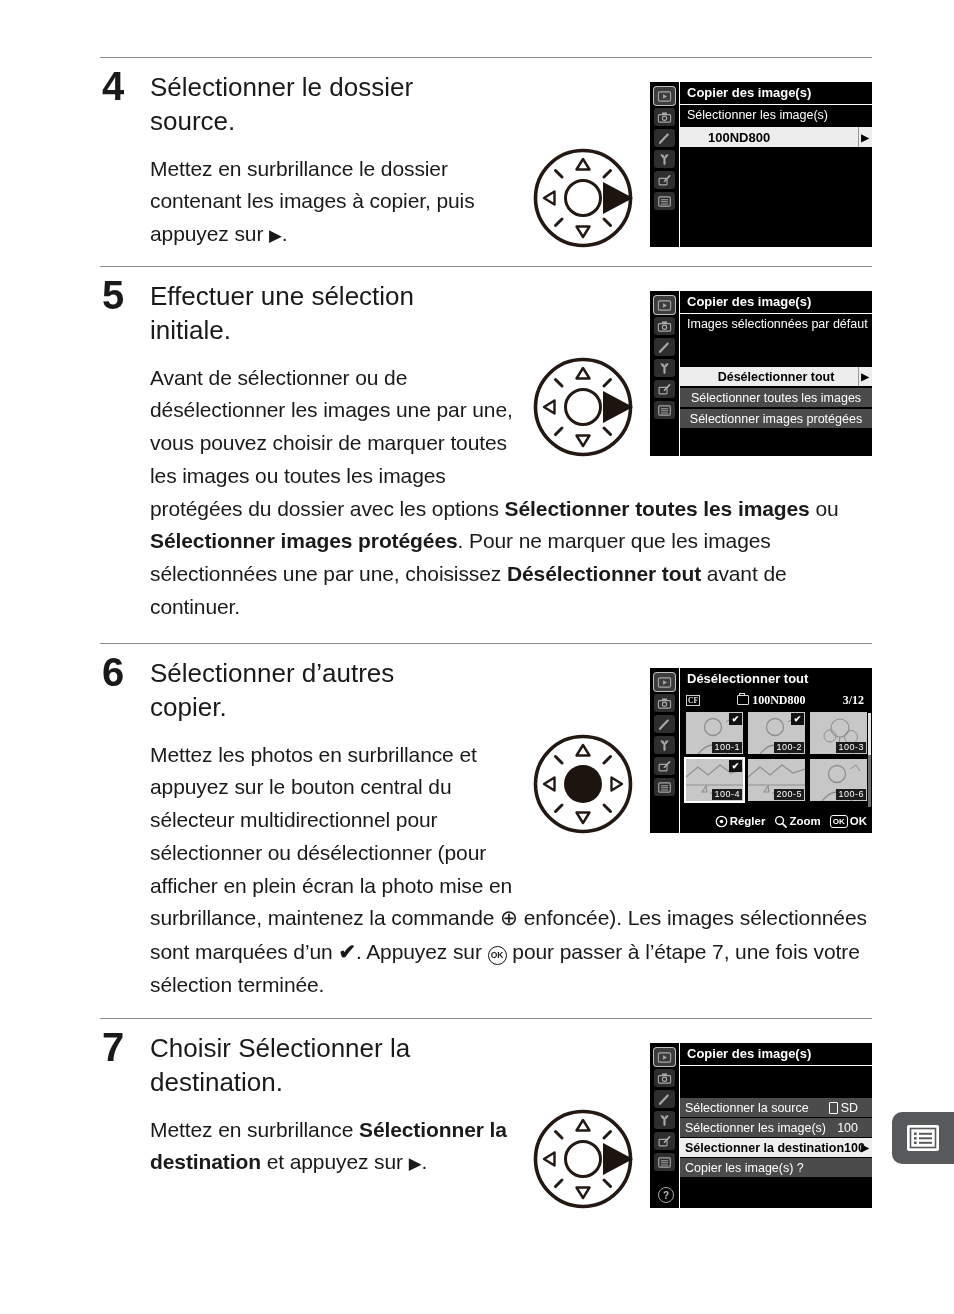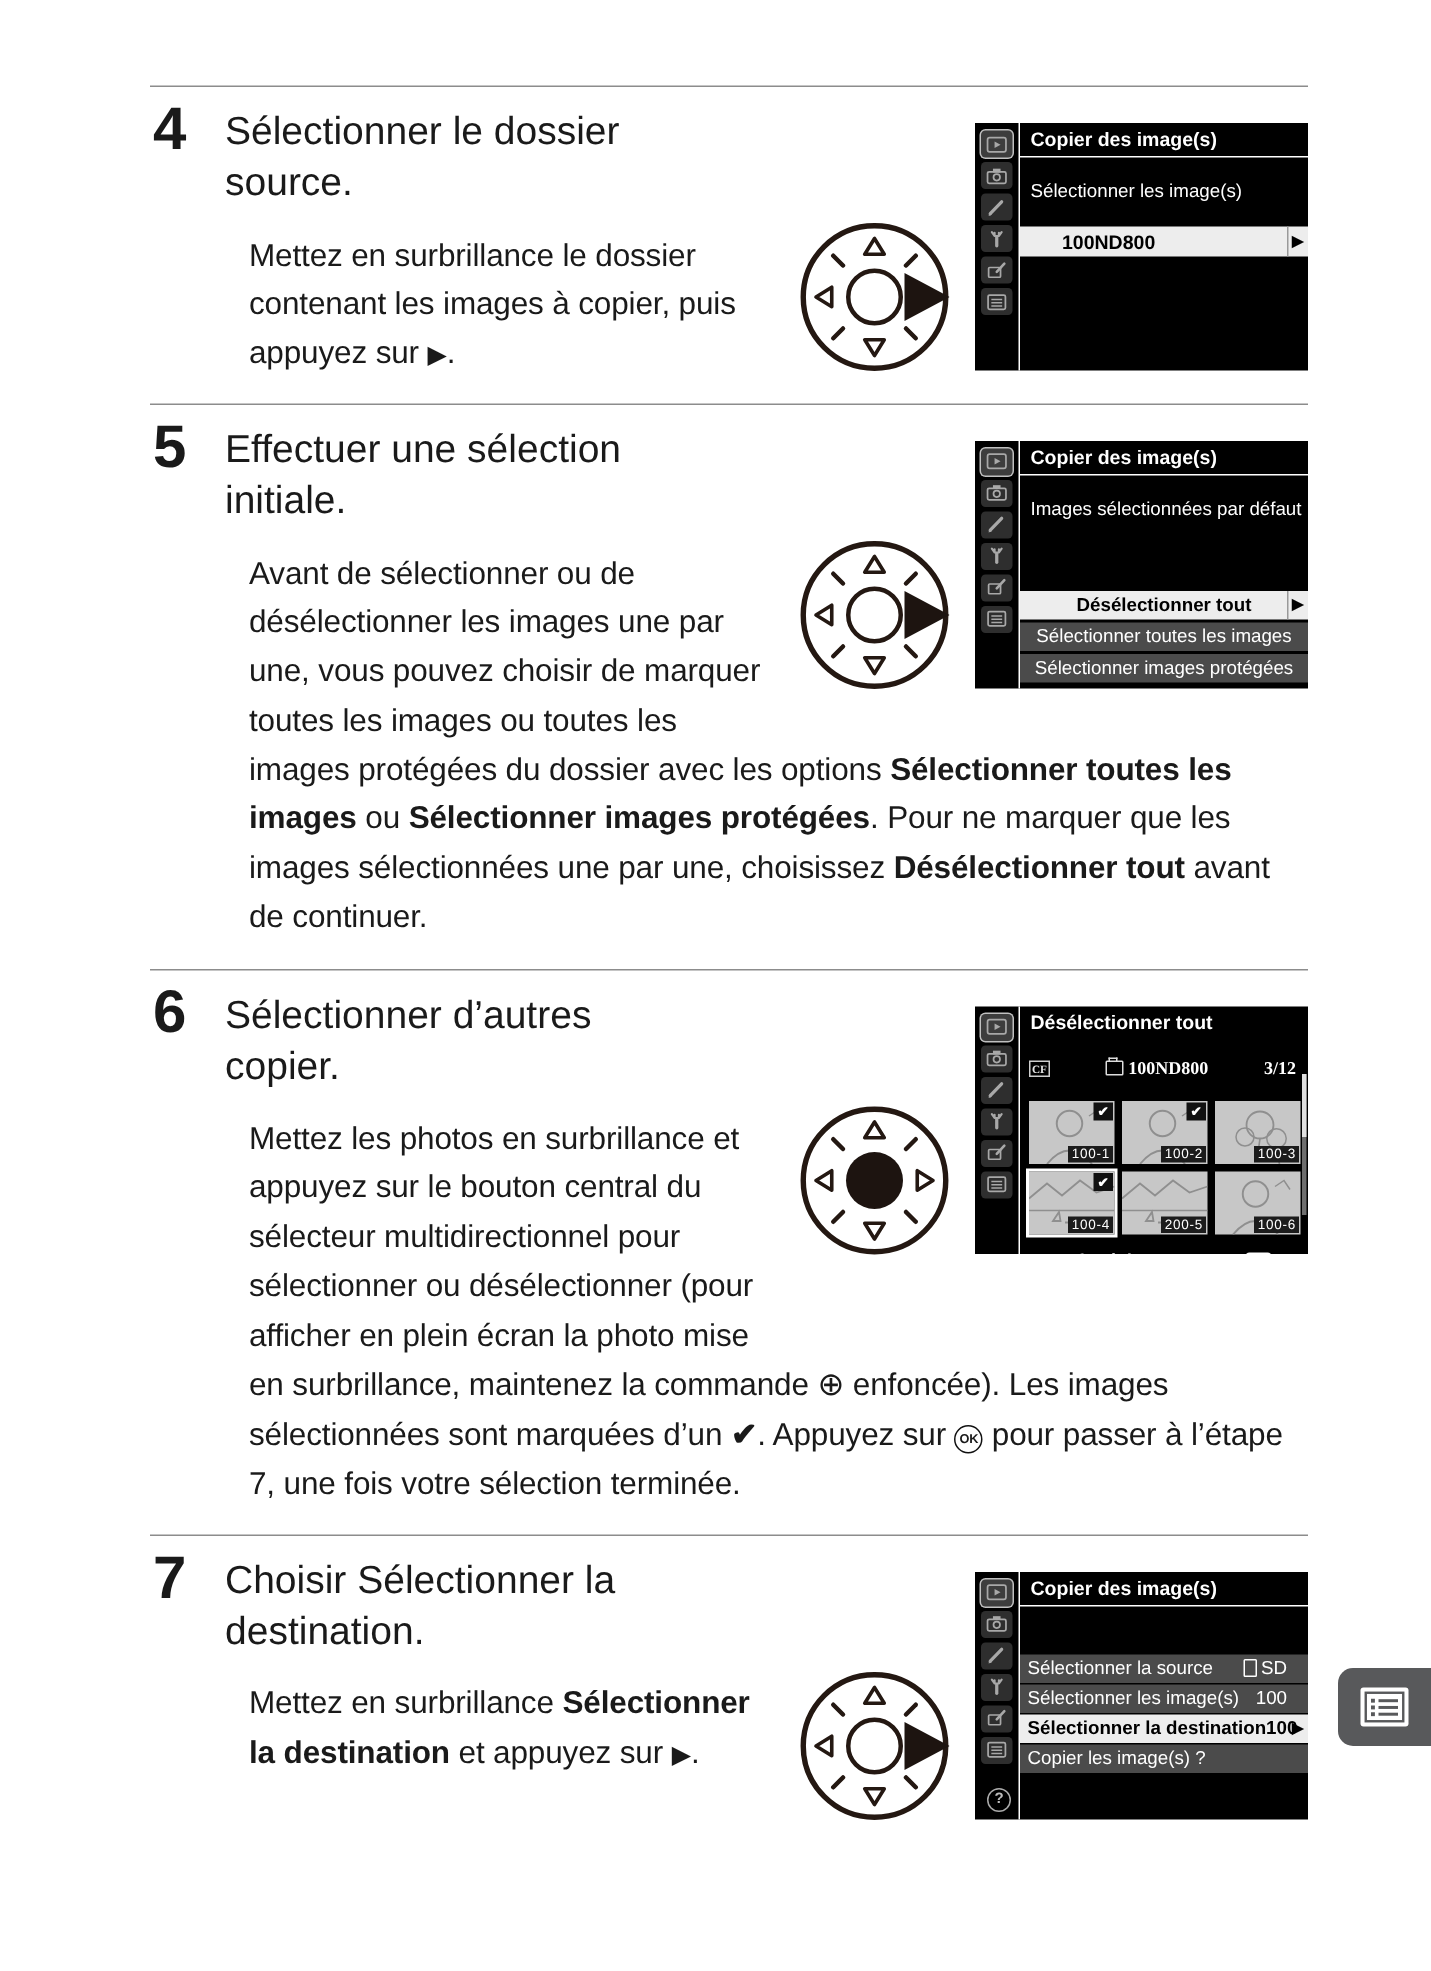--- a/index.html
+++ b/index.html
@@ -5,41 +5,41 @@
   html,body{margin:0;padding:0;background:#fff;}
   .page{position:relative;width:954px;height:1314px;background:#fff;box-sizing:border-box;
         padding:57px 82px 0 100px;font-family:"Liberation Sans",sans-serif;color:#1a1a1a;overflow:hidden;}
   
   .step{position:relative;border-top:1px solid #8c8c8c;padding-top:10px;display:flow-root;box-sizing:border-box;}
   .s4{min-height:206px}.s5{min-height:377px}.s6{min-height:375px}.s7{min-height:240px}
   .step-num{position:absolute;left:2px;top:8px;font-size:40px;font-weight:bold;line-height:1;}
   .step-inner{margin-left:50px;}
   .step-h{margin:2px 0 14px 0;font-size:26px;line-height:1.32;font-weight:normal;}
   .step-h span{display:block;}
-  .step-p{margin:16px;font-size:21px;line-height:1.56;letter-spacing:-0.1px;}
+  .step-p{margin:0;font-size:21px;line-height:1.56;letter-spacing:-0.1px;}
   .seg-b{font-weight:bold;}
   .right-arrow-button-icon{font-size:0.8em;}
   .zoom-button-icon{font-size:1.02em;}
   .check-icon{font-weight:bold;}
   .ok-button-icon{display:inline-block;border:1.6px solid #111;border-radius:50%;width:17px;height:17px;
       line-height:17px;font-size:8.5px;font-weight:bold;text-align:center;vertical-align:1px;}
   
   .media{float:right;display:flex;gap:15px;margin:12px 0 16px 12px;}
   .s6 .media{margin-bottom:36px;}
   .dial{width:104px;height:104px;margin-top:64px;flex:none;}
   
   .screen{width:222px;height:165px;background:#000;display:flex;flex:none;
           font-family:"Liberation Sans",sans-serif;}
   .scr-side{width:30px;box-sizing:border-box;border-right:1px solid #fff;padding-top:5px;
             display:flex;flex-direction:column;align-items:center;gap:3px;position:relative;}
   .scr-ico{width:21px;height:18px;background:#2e2e2e;border-radius:3px;display:flex;
            align-items:center;justify-content:center;}
   .scr-ico svg{width:15px;height:13px;}
   .scr-ico.active{background:#3d3d3d;box-shadow:0 0 0 1px #c0c0c0;}
-  .scr-main{flex:1;display:flex;flex-direction:column;color:#fff;position:relative;min-width:0;gap:12px;}
+  .scr-main{flex:1;display:flex;flex-direction:column;color:#fff;position:relative;min-width:0;}
   .scr-title{height:22px;line-height:22px;padding-left:7px;font-size:13px;font-weight:bold;
              border-bottom:1px solid #fff;white-space:nowrap;}
   .scr-title.noline{border-bottom:none;}
   .scr-sub{height:21px;line-height:21px;padding-left:7px;font-size:12.5px;white-space:nowrap;}
   
   .folder-row{height:20px;margin-top:1px;background:#ededed;color:#000;display:flex;align-items:center;
               position:relative;font-size:13px;font-weight:bold;padding-left:28px;}
   .row-arrow{position:absolute;right:2px;top:0;height:100%;display:flex;align-items:center;
              font-size:10px;color:#000;border-left:1px solid #999;padding-left:2px;padding-right:1px;}
   
@@ -63,21 +63,21 @@
           display:flex;align-items:center;justify-content:center;}
   .tcheck::before{content:"\2714";font-size:9px;font-weight:bold;}
   .scrollbar{position:absolute;right:1px;top:45px;width:3px;height:94px;background:#6e6e6e;}
   .scrollbar::before{content:"";position:absolute;top:0;left:0;width:3px;height:42px;background:#e0e0e0;}
   .scr3-footer{margin-top:auto;height:20px;display:flex;align-items:center;justify-content:flex-end;
                gap:9px;font-size:11.5px;font-weight:bold;padding:0 5px 2px 0;white-space:nowrap;}
   .f-item{display:flex;align-items:center;gap:2px;justify-content:flex-end;}
   .f-ico{width:13px;height:13px;}
   .okpill{border:1px solid #fff;border-radius:3px;font-size:8px;font-weight:bold;padding:0 2px;line-height:11px;}
   
-  .menu-block{margin-top:20px;}
+  .menu-block{margin-top:32px;}
   .menu-row{height:19px;margin-bottom:1px;background:#4b4b4b;color:#fff;font-size:12.5px;
             display:flex;align-items:center;padding:0 5px;position:relative;white-space:nowrap;}
   .menu-row .lbl{flex:1;}
   .menu-row .val{display:flex;align-items:center;gap:2px;margin-right:9px;}
   .menu-row.hl{background:#ededed;color:#000;font-weight:bold;}
   .menu-row.hl .val{margin-right:12px;}
   .menu-row.hl .row-arrow{border-left:none;}
   .card-icon{display:inline-block;width:7px;height:10px;border:1px solid #fff;border-radius:1px;margin-right:1px;}
   .help-badge{position:absolute;bottom:5px;left:8px;width:14px;height:14px;border:1px solid #aaa;border-radius:50%;
               color:#bbb;font-size:10px;font-weight:bold;display:flex;align-items:center;justify-content:center;}

